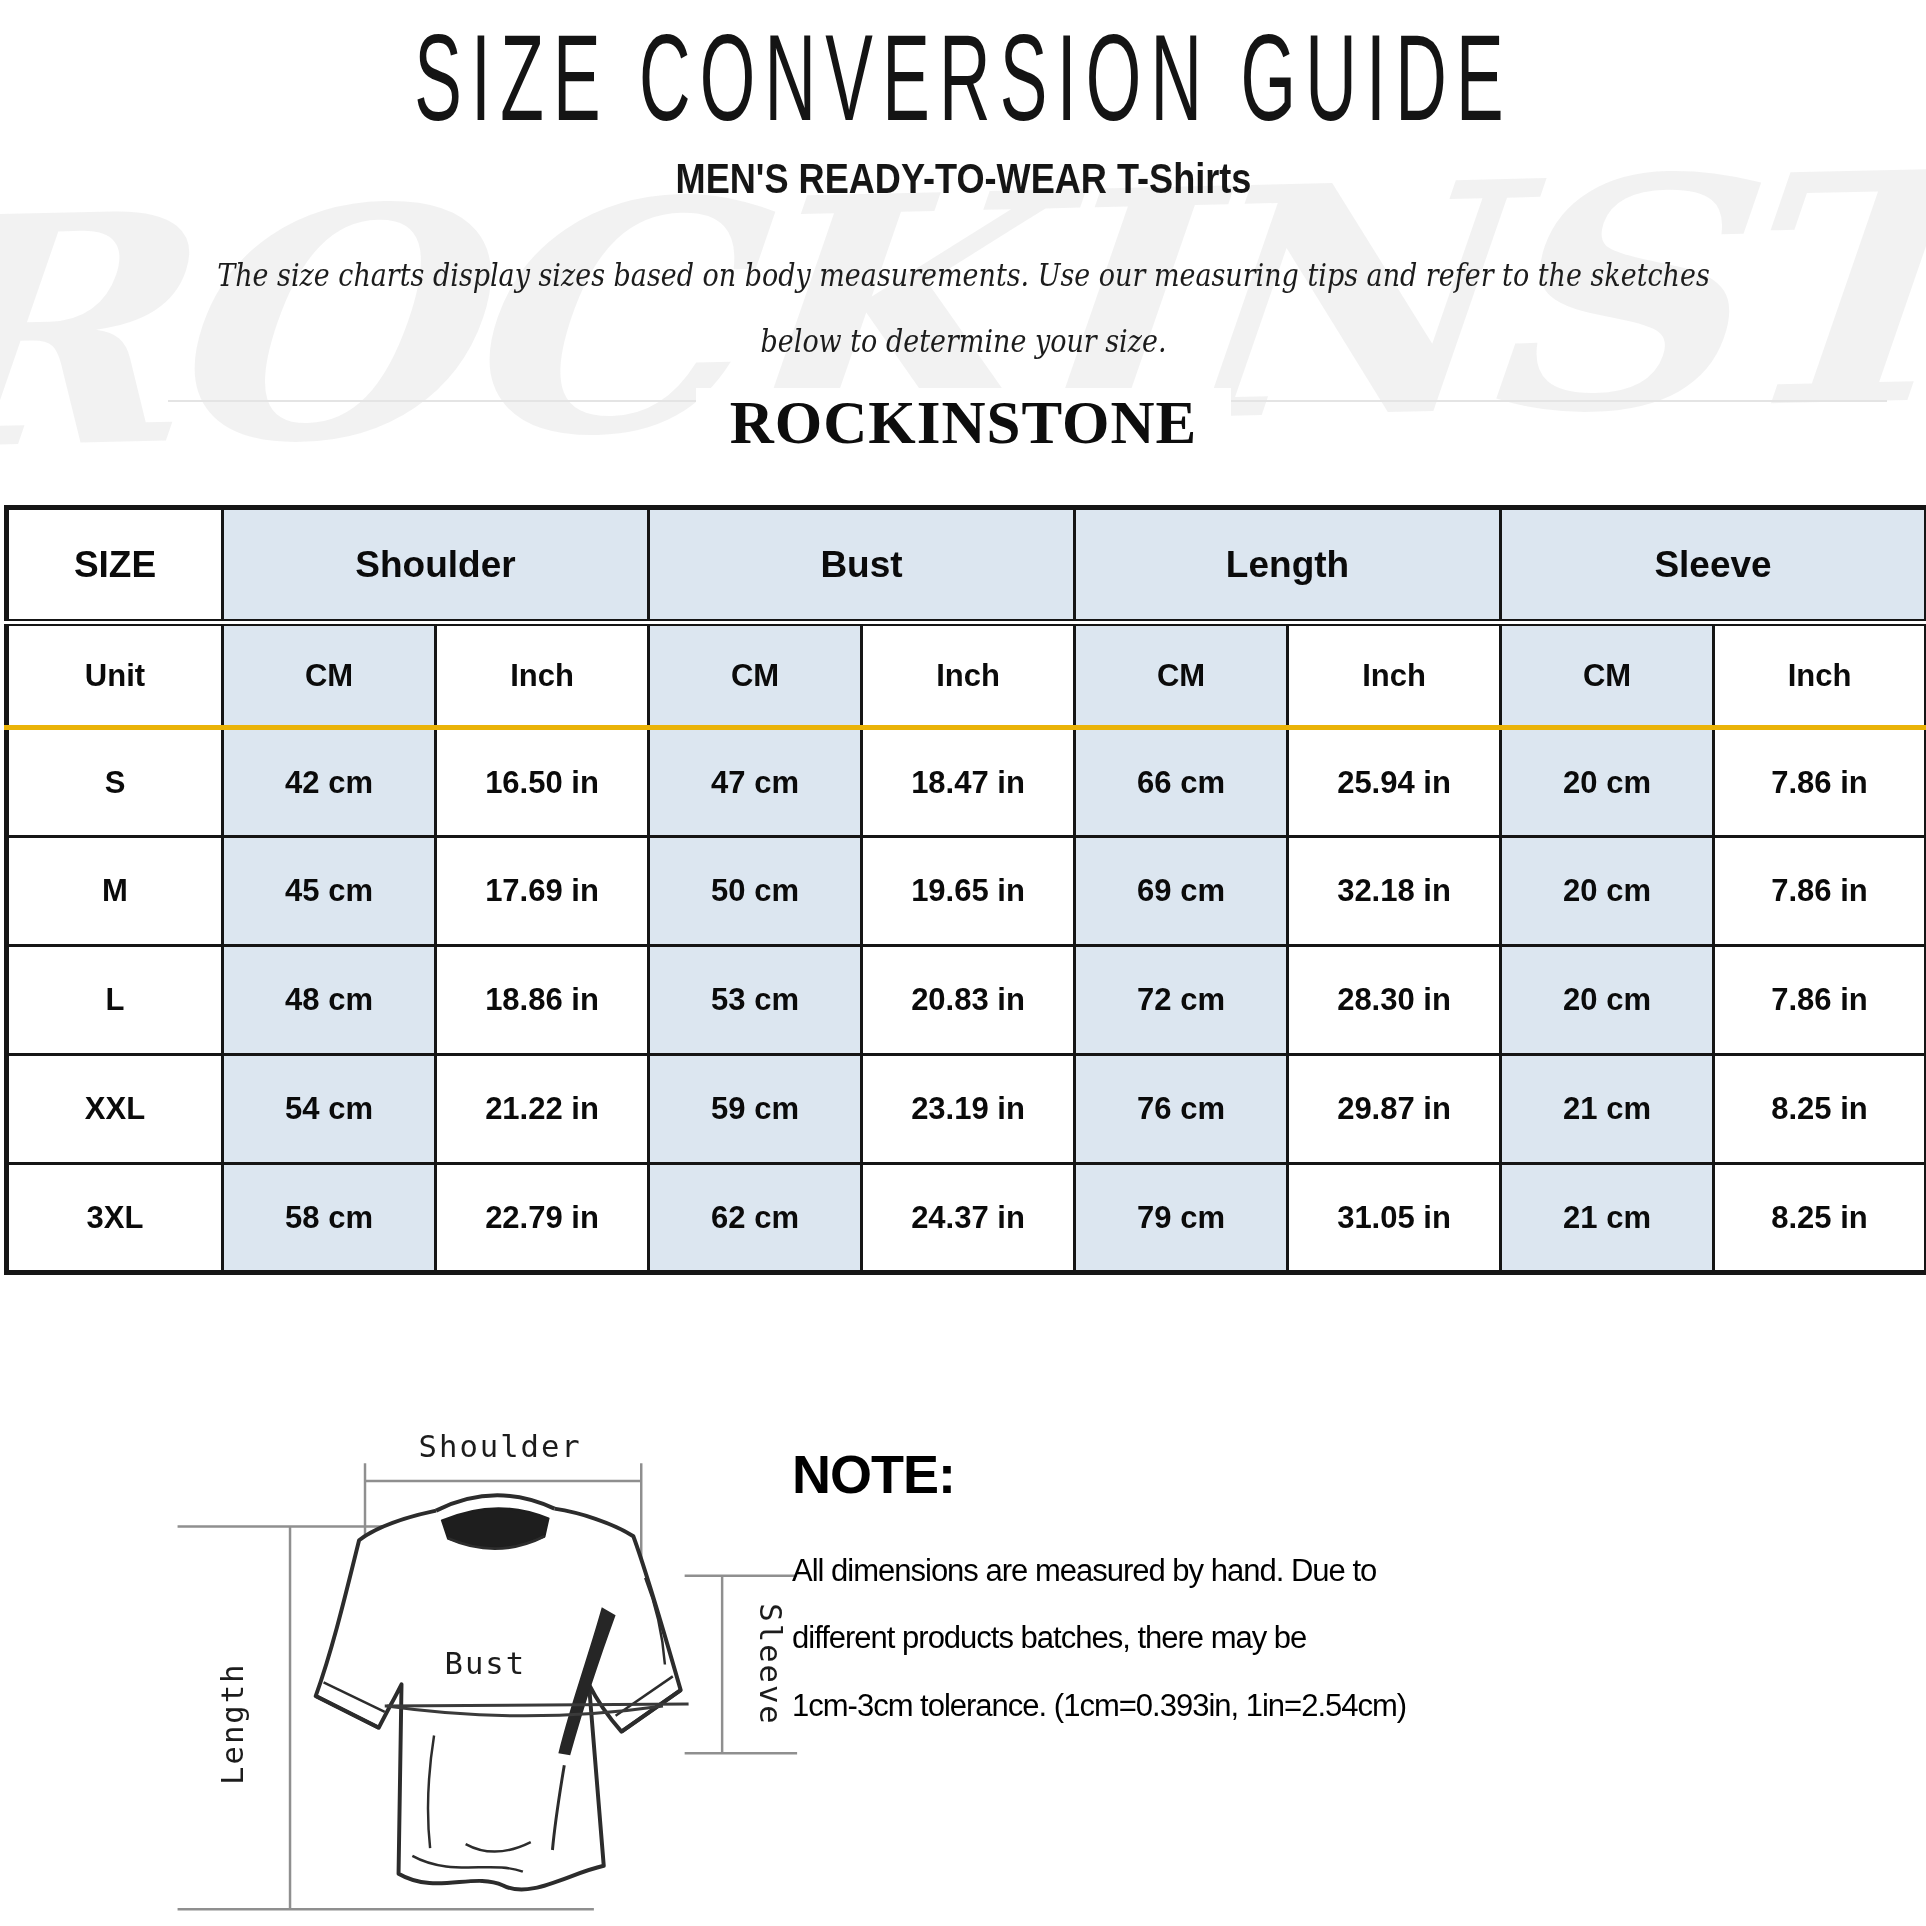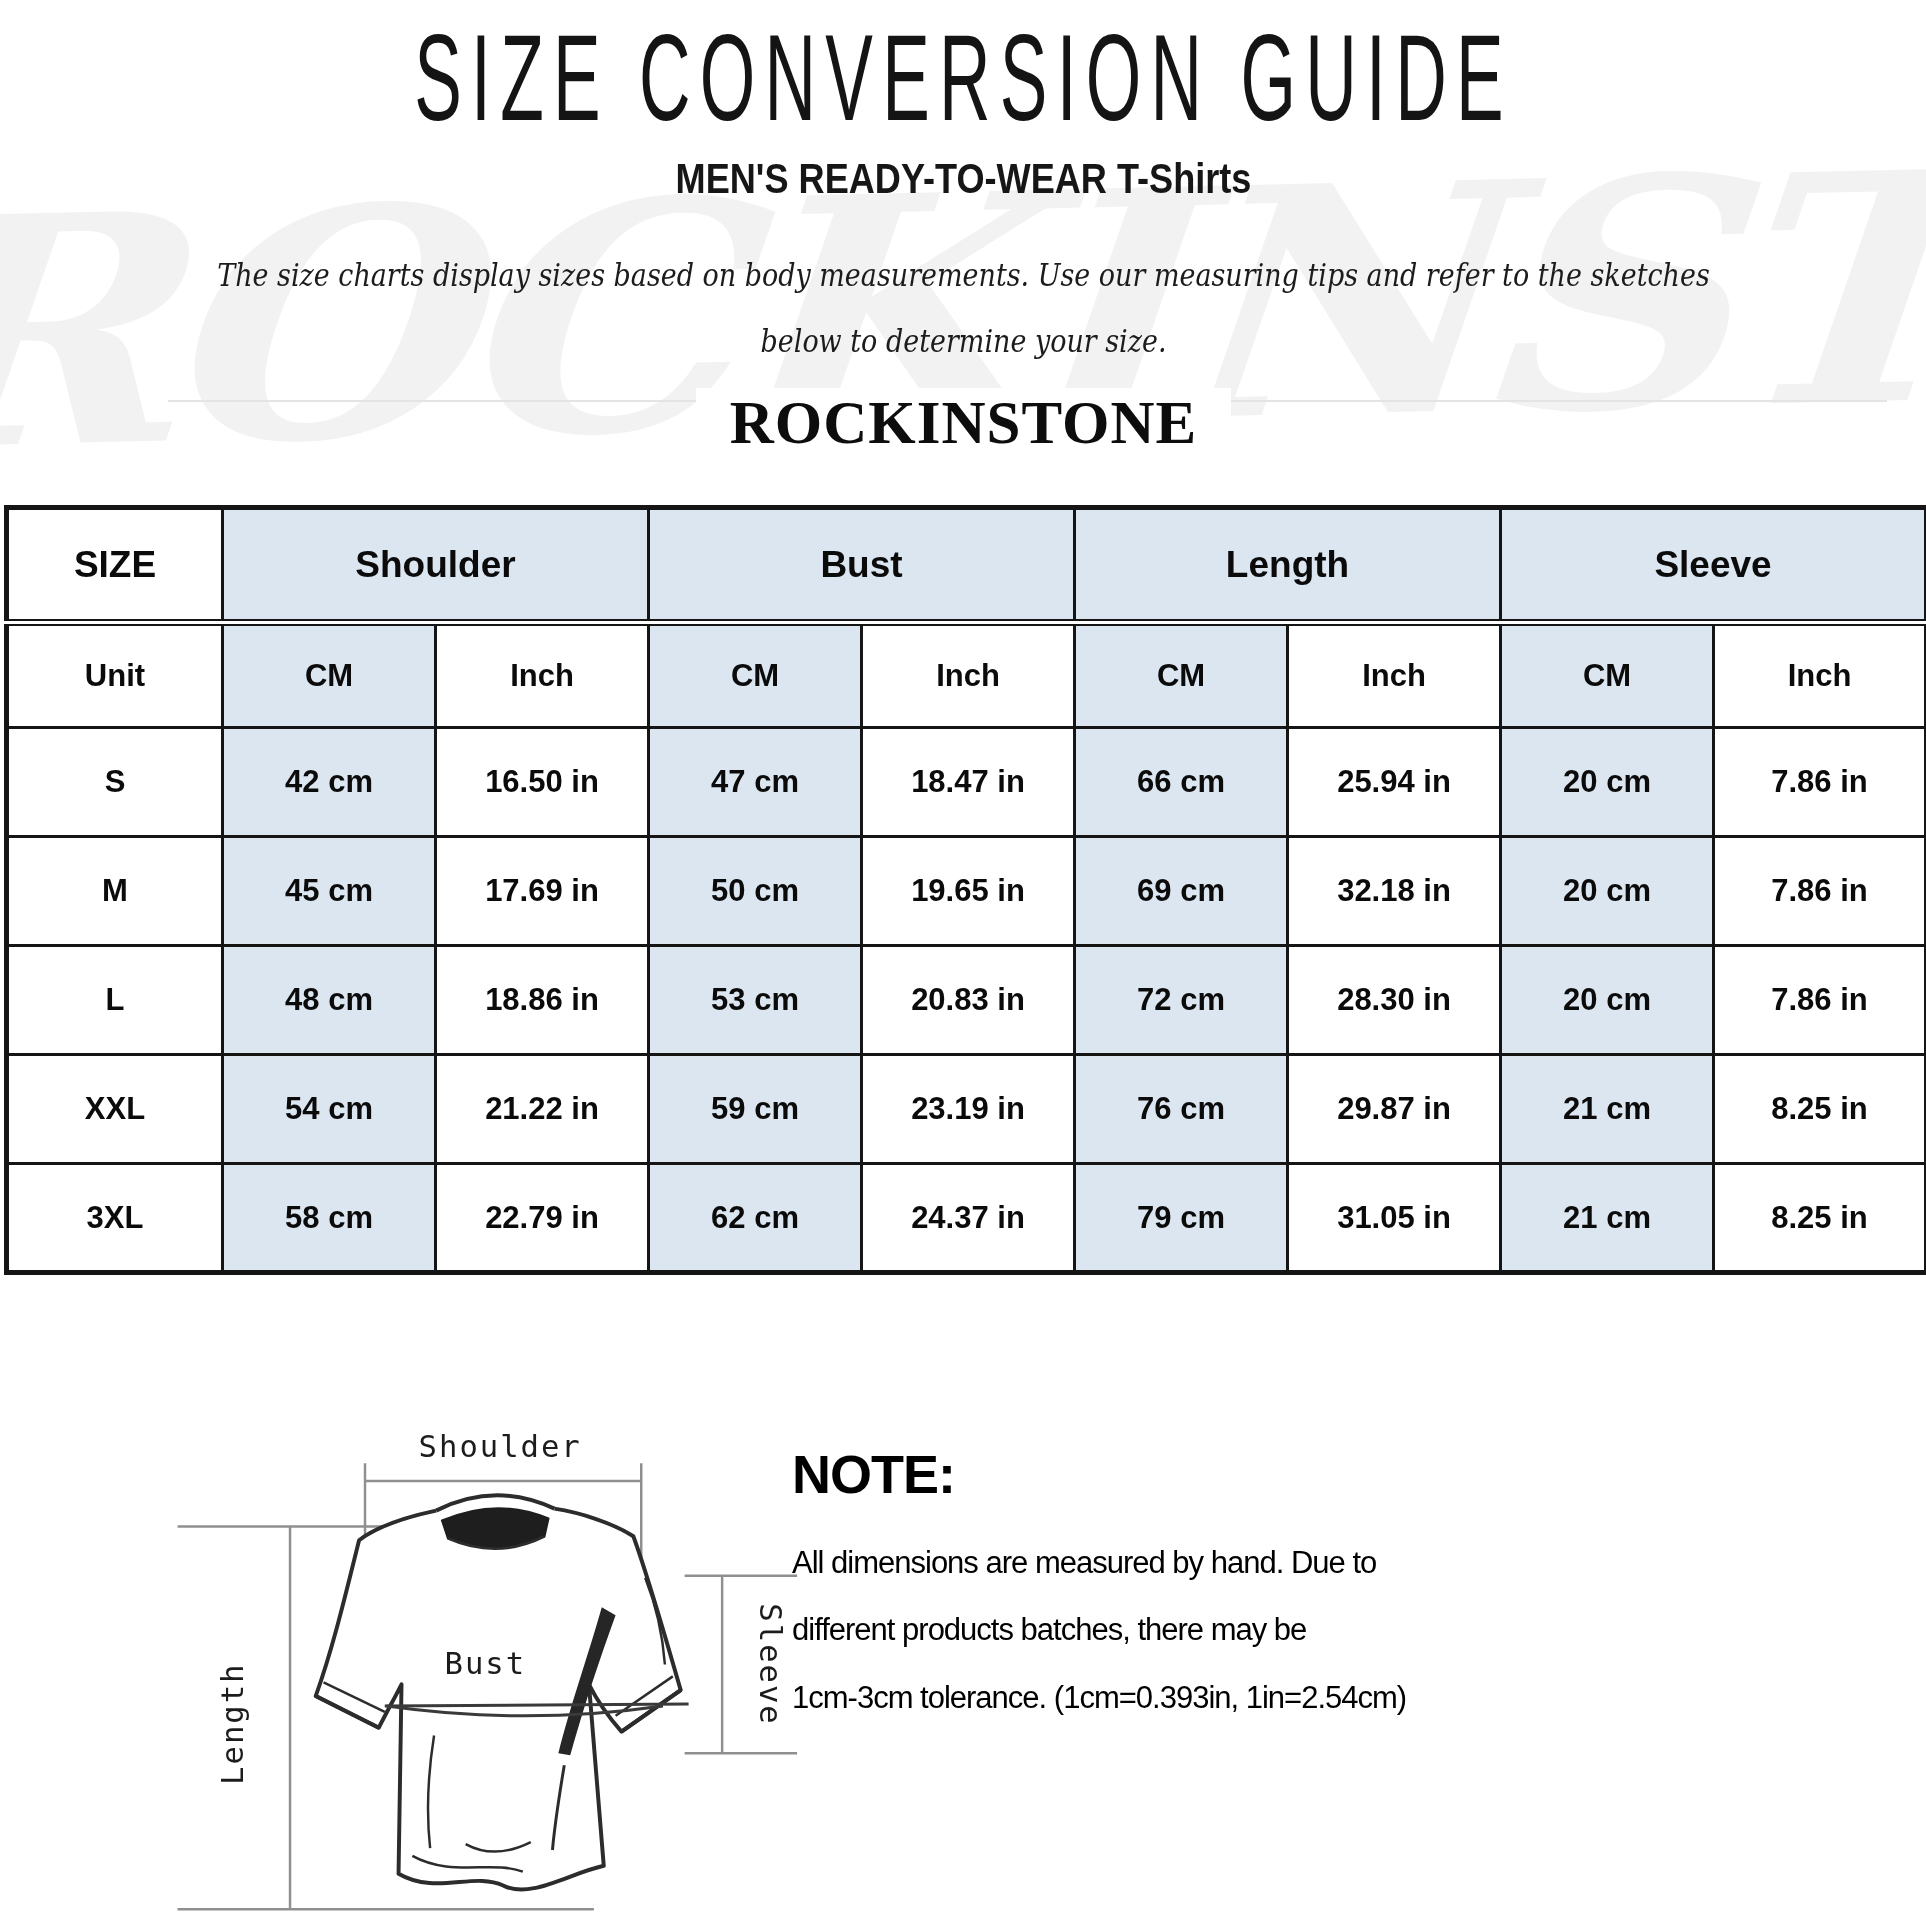--- a/index.html
+++ b/index.html
@@ -57,31 +57,31 @@
     border: 5px solid #151515; background: #ffffff;
   }
   table.size-table td {
     border: 3px solid #151515; text-align: center; vertical-align: middle;
     font-weight: 700; color: #0b0b0b; overflow: hidden;
   }
   tr.r-head  { height: 115px; }
   tr.r-unit  { height: 105px; }
   tr.r-data  { height: 109px; }
   tr.r-head td { font-size: 37px; border-bottom: 7px double #151515; }
-  tr.r-unit td { font-size: 31px; border-bottom: 1px solid #eab308; }
+  tr.r-unit td { font-size: 31px; border-bottom: 5px solid #eab308; }
   tr.r-data td { font-size: 31px; letter-spacing: 0px; }
   td.sz { font-size: 34px; }
   td.b  { background: #dce6f0; }
 
   .tshirt-wrap { position: absolute; left: 139px; top: 1410px; z-index: 2; }
   .note {
     position: absolute; left: 792px; top: 1443px; width: 1129px; z-index: 2;
     color: #000;
   }
-  .note-heading { font-size: 54px; font-weight: 700; letter-spacing: -1px; margin-bottom: 24px; }
+  .note-heading { font-size: 54px; font-weight: 700; letter-spacing: -1px; margin-bottom: 32px; }
   .note p { font-size: 31px; font-weight: 400; letter-spacing: -1px; line-height: 2.17; white-space: nowrap; }
 </style>
 </head>
 <body>
 
 <div class="watermark">ROCKINSTONE</div>
 
 <h1 class="title">SIZE CONVERSION GUIDE</h1>
 <h2 class="subtitle">MEN'S READY-TO-WEAR T-Shirts</h2>
 <p class="desc desc-1">The size charts display sizes based on body measurements. Use our measuring tips and refer to the sketches</p>

